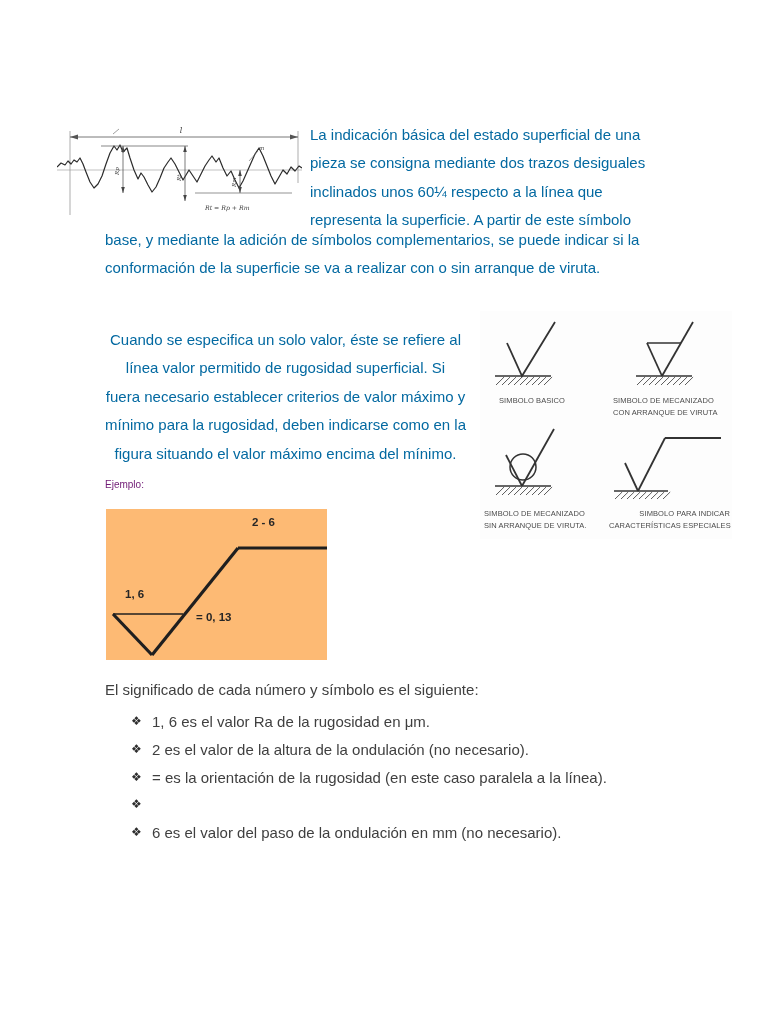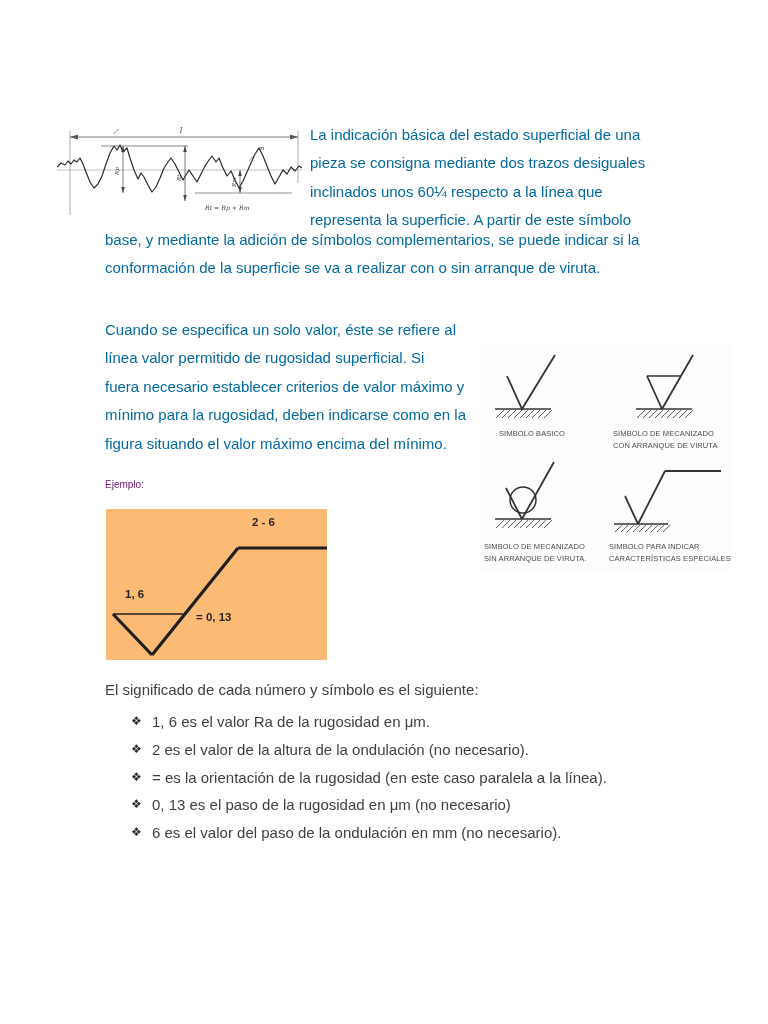--- a/index.html
+++ b/index.html
@@ -10,21 +10,21 @@
   .body-text{position:absolute;font-size:15px;line-height:28.4px;color:#0369a1;}
   .body-text div{white-space:nowrap;}
   .ejemplo{position:absolute;left:105px;top:471px;font-size:10px;color:#701a75;line-height:28px;}
   .heading2{position:absolute;left:105px;top:676px;font-size:15px;color:#3f3f3f;line-height:28px;}
   .bullets{position:absolute;left:131px;top:708px;}
   .bullet-row{display:flex;align-items:flex-start;height:27.8px;}
   .bullet-marker{width:21px;font-size:12px;color:#2e2e2e;line-height:27.8px;}
   .bullet-text{font-size:15px;color:#3f3f3f;line-height:27.8px;white-space:nowrap;}
   .profile-fig{position:absolute;left:57px;top:117px;width:245px;height:106px;}
   .example-fig{position:absolute;left:106px;top:509px;width:221px;height:151px;background:#fdba74;}
-  .symbols-panel{position:absolute;left:480px;top:344px;width:252px;height:228px;background:#fdfdfd;}
+  .symbols-panel{position:absolute;left:480px;top:311px;width:252px;height:228px;background:#fdfdfd;}
   .sym-cell{position:absolute;}
   .sym-label{font-size:7.5px;line-height:11.5px;color:#4a4a4a;letter-spacing:.1px;white-space:nowrap;}
   svg{display:block;}
   .figtext{font-family:"DejaVu Serif",serif;font-style:italic;fill:#3a3a3a;}
   .examp-label{font-family:"Liberation Sans",sans-serif;fill:#262626;font-weight:600;}
 </style>
 </head>
 <body>
 
 <div class="page">
@@ -78,21 +78,21 @@
     <div>pieza se consigna mediante dos trazos desiguales</div>
     <div>inclinados unos 60¼ respecto a la línea que</div>
     <div>representa la superficie. A partir de este símbolo</div>
   </div>
 
   <div class="body-text" style="left:105px;top:226px;">
     <div>base, y mediante la adición de símbolos complementarios, se puede indicar si la</div>
     <div>conformación de la superficie se va a realizar con o sin arranque de viruta.</div>
   </div>
 
-  <div class="body-text" style="left:105px;top:316px;">
+  <div class="body-text" style="left:105px;top:326px;text-align:center;">
     <div>Cuando se especifica un solo valor, éste se refiere al</div>
     <div>línea valor permitido de rugosidad superficial. Si</div>
     <div>fuera necesario establecer criterios de valor máximo y</div>
     <div>mínimo para la rugosidad, deben indicarse como en la</div>
     <div>figura situando el valor máximo encima del mínimo.</div>
   </div>
 
   <div class="symbols-panel">
 
     <div class="sym-cell" style="left:7px;top:2px;width:118px;">
@@ -133,21 +133,21 @@
         <line x1="23" y1="32" x2="39" y2="63" stroke="#333" stroke-width="1.8"></line>
         <line x1="39" y1="63" x2="71" y2="6" stroke="#333" stroke-width="1.8"></line>
         <circle cx="40" cy="44" r="13" fill="none" stroke="#333" stroke-width="1.5"></circle>
       </svg>
       <div class="sym-label" style="padding-left:1px;margin-top:7px;">
         <div>SIMBOLO DE MECANIZADO</div>
         <div>SIN ARRANQUE  DE VIRUTA.</div>
       </div>
     </div>
 
-    <div class="sym-cell" style="left:128px;top:112px;width:122px;">
+    <div class="sym-cell" style="left:128px;top:112px;width:122px;text-align:right;">
       <svg width="118" height="78" viewBox="0 0 118 78">
         <line x1="6" y1="68" x2="60" y2="68" stroke="#333" stroke-width="1.6"></line>
         <g>
             <path d="M7 76L14.2 69M13 76L20.2 69M19 76L26.2 69M25 76L32.2 69M31 76L38.2 69M37 76L44.2 69M43 76L50.2 69M49 76L56.2 69M55 76L62.2 69" stroke="#4a4a4a" stroke-width="0.9" fill="none"></path>
           </g>
         <line x1="17" y1="40" x2="30" y2="68" stroke="#333" stroke-width="1.8"></line>
         <line x1="30" y1="68" x2="57" y2="15" stroke="#333" stroke-width="1.8"></line>
         <line x1="57" y1="15" x2="113" y2="15" stroke="#333" stroke-width="1.8"></line>
       </svg>
       <div class="sym-label" style="padding-left:1px;margin-top:7px;">
@@ -182,21 +182,20 @@
     <div class="bullet-row">
       <span class="bullet-marker">❖</span>
       <span class="bullet-text">2 es el valor de la altura de la ondulación (no necesario).</span>
     </div>
     <div class="bullet-row">
       <span class="bullet-marker">❖</span>
       <span class="bullet-text">= es la orientación de la rugosidad (en este caso paralela a la línea).</span>
     </div>
     <div class="bullet-row">
       <span class="bullet-marker">❖</span>
-      <span class="bullet-text">0, 13 es el paso de la rugosidad en μm (no necesario)</span>
     </div>
     <div class="bullet-row">
       <span class="bullet-marker">❖</span>
       <span class="bullet-text">6 es el valor del paso de la ondulación en mm (no necesario).</span>
     </div>
   </div>
 
 </div>
 
 </body></html>

